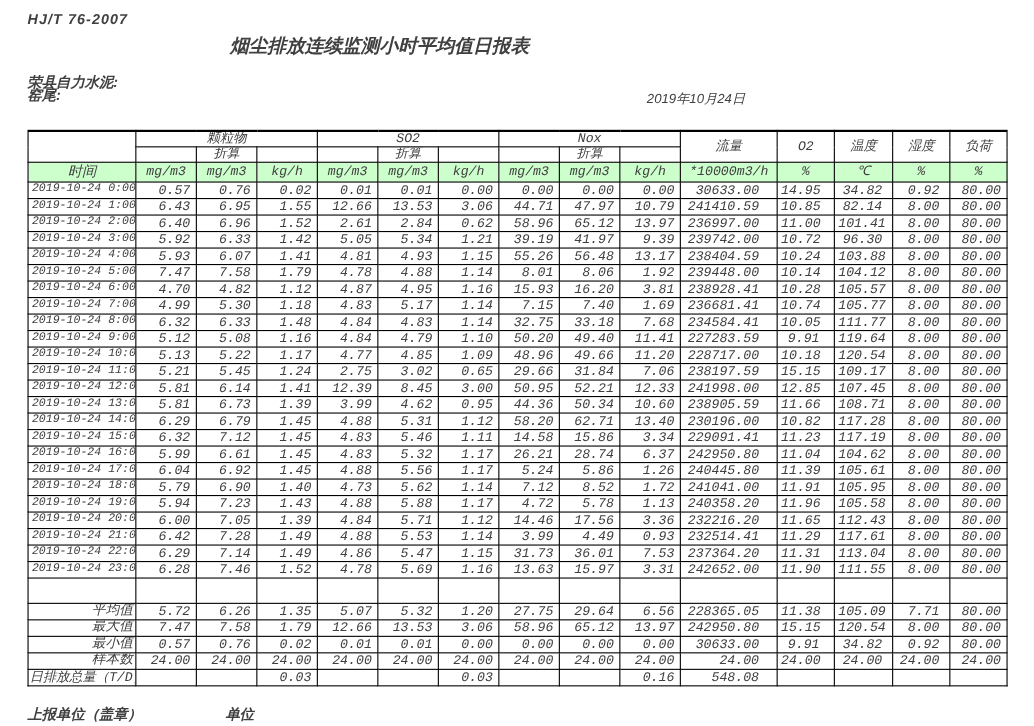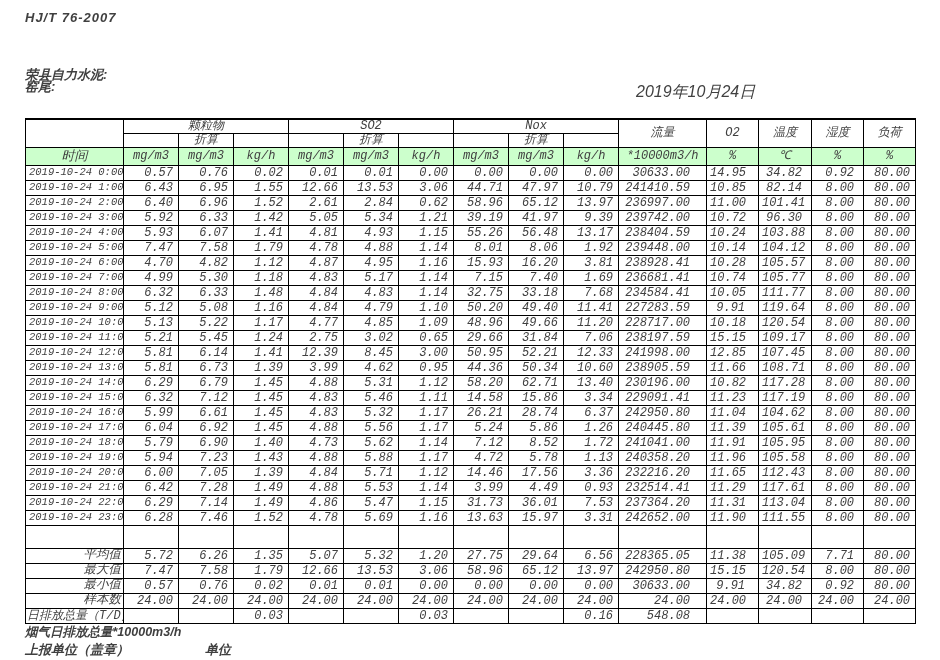--- a/index.html
+++ b/index.html
@@ -2,21 +2,21 @@
 <html style="--unit-bg: #ccffcc;"><head>
 <meta charset="utf-8">
 <style>
   html,body{margin:0;padding:0;background:#e8e8e8;}
   .page{position:relative;width:940px;height:660px;background:#ffffff;color:#404040;
         font-family:"Liberation Sans","DejaVu Sans",sans-serif;overflow:hidden;font-style:italic;}
   .std{position:absolute;left:25px;top:10px;font-weight:bold;font-size:13px;letter-spacing:1px;}
   .title{position:absolute;left:0;top:30px;width:690px;text-align:center;font-weight:bold;font-size:17px;}
   .company{position:absolute;left:25px;top:66px;font-weight:bold;font-size:13px;}
   .kiln{position:absolute;left:25px;top:78px;font-weight:bold;font-size:13px;}
-  .date{position:absolute;left:636px;top:82px;font-size:16px;}
+  .date{position:absolute;left:588px;top:82px;font-size:12px;}
   table.report{position:absolute;left:25px;top:118px;width:890px;border-collapse:collapse;table-layout:fixed;
         border:1px solid #000;border-top:2px solid #000;}
   td{border:1px solid #000;height:14px;padding:0 3px;overflow:hidden;white-space:nowrap;
      font-family:"Liberation Mono","DejaVu Sans Mono",monospace;font-size:12px;line-height:1.05;}
   .h1 td,.h2 td{text-align:center;height:13px;}
   .unit-row td{background:var(--unit-bg,#ccffcc);text-align:center;height:17px;}
   .unit-row .c-time-h{font-size:13px;}
   .c-time{font-size:10.5px;text-align:right;padding-right:3px;}
   .c-num{text-align:right;padding-right:5px;}
   .c-flow{padding-right:16px;margin-left:46px;}
@@ -28,20 +28,21 @@
   .c-total-label{text-align:left;font-size:12px;padding-left:1px;}
   .foot1{position:absolute;left:25px;top:624px;font-weight:bold;font-size:12.5px;}
   .foot2{position:absolute;left:25px;top:641px;font-weight:bold;font-size:13px;}
   .foot2-unit{position:absolute;left:205px;top:641px;font-weight:bold;font-size:13px;}
 </style>
 </head>
 <body>
 
 <div class="page">
   <div class="std">HJ/T  76-2007</div>
+  <div class="title">烟尘排放连续监测小时平均值日报表</div>
   <div class="company">荣县自力水泥:</div>
   <div class="kiln">窑尾:</div>
   <div class="date">2019年10月24日</div>
 
   <table class="report">
     <colgroup>
       <col style="width:98px">
       <col style="width:55px">
         <col style="width:55px">
         <col style="width:55px">
@@ -605,16 +606,15 @@
           <td class="c-num">0.16</td>
           <td class="c-num c-flow">548.08</td>
           <td class="c-num c-o2"></td>
           <td class="c-num c-temp"></td>
           <td class="c-num c-hum"></td>
           <td class="c-num"></td>
         </tr>
       </tbody>
   </table>
 
-  <div class="foot1">烟气日排放总量*10000m3/h</div>
   <div class="foot2">上报单位（盖章）</div>
   <div class="foot2-unit">单位</div>
 </div>
 
 </body></html>

